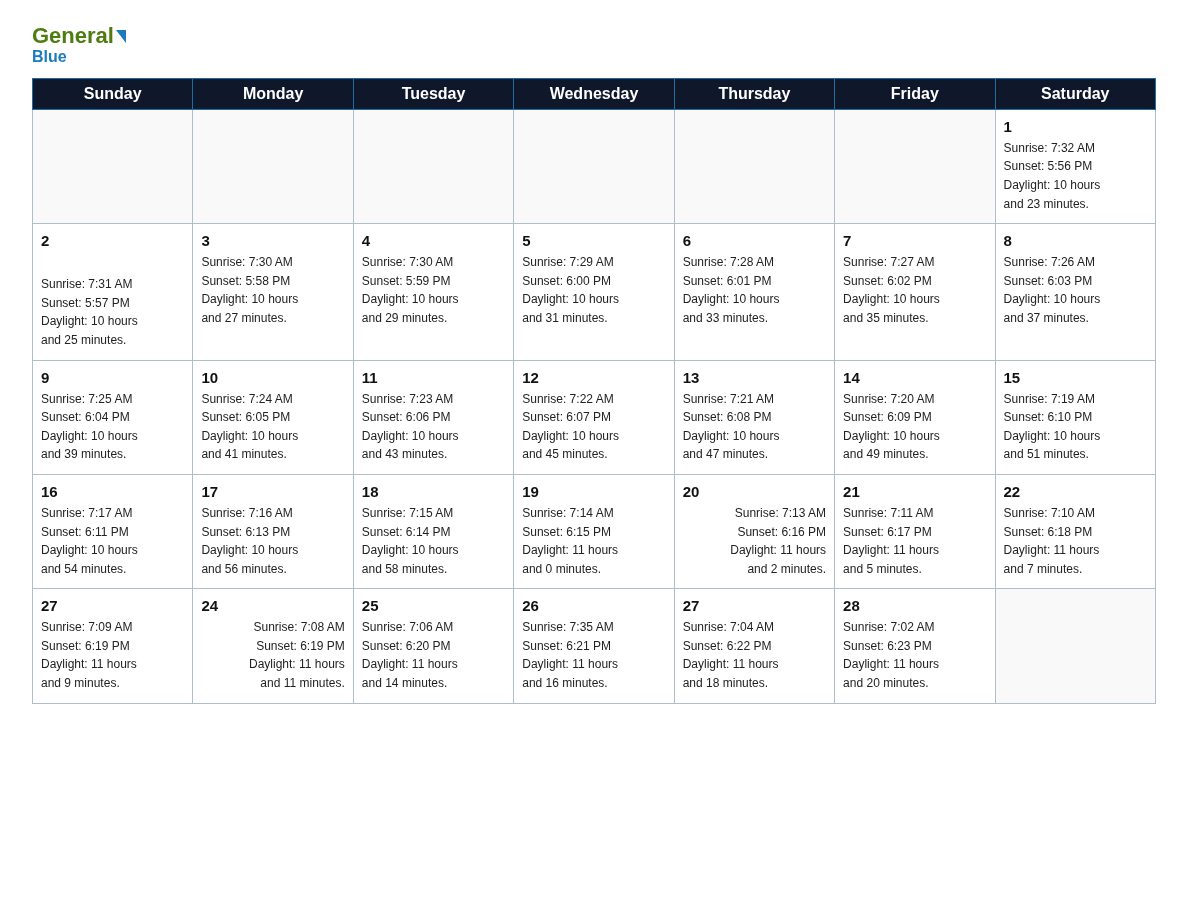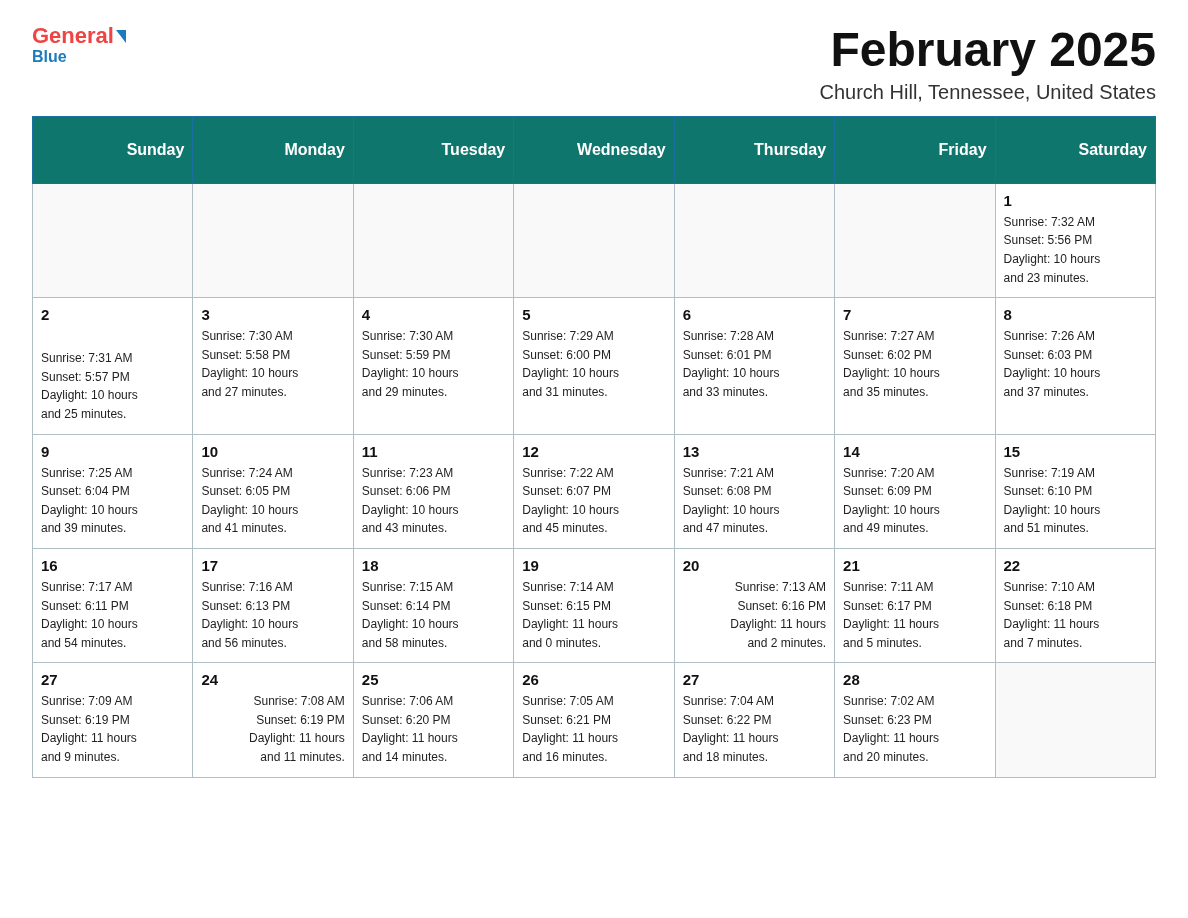--- a/index.html
+++ b/index.html
@@ -17,21 +17,21 @@
       margin-bottom: 8px;
     }
     .logo {
       display: flex;
       flex-direction: column;
       align-items: flex-start;
     }
     .logo-general {
       font-size: 22px;
       font-weight: bold;
-      color: #ef4444;
+      color: #4d7c0f;
       line-height: 1.1;
     }
     .logo-blue {
       font-size: 16px;
       font-weight: bold;
       color: #1a7bbf;
       line-height: 1.1;
     }
     .logo-arrow {
       display: inline-block;
@@ -56,26 +56,26 @@
       font-size: 20px;
       color: #333;
       margin-top: 4px;
     }
     .calendar {
       width: 100%;
       border-collapse: collapse;
       margin-top: 12px;
     }
     .calendar thead tr th {
-      background-color: #0f766e;
+      background-color: #0f172a;
       color: #fff;
       font-size: 16px;
       font-weight: bold;
-      padding: 24px 8px;
-      text-align: right;
+      padding: 6px 8px;
+      text-align: center;
       border: 1px solid #1a6fa0;
     }
     .calendar tbody tr td {
       vertical-align: top;
       padding: 8px 8px 10px 8px;
       border: 1px solid #b0bec5;
       font-size: 12.5px;
       color: #222;
       min-width: 130px;
       height: 110px;
@@ -98,24 +98,20 @@
 </head>
 <body>
 
 <div class="header">
   <div class="logo">
     <div style="display:flex;align-items:center;">
       <span class="logo-general">General</span>
       <span class="logo-arrow"></span>
     </div>
     <span class="logo-blue">Blue</span>
-  </div>
-  <div class="title-block">
-    <div class="calendar-title">February 2025</div>
-    <div class="calendar-subtitle">Church Hill, Tennessee, United States</div>
   </div>
 </div>
 
 <table class="calendar">
   <thead>
     <tr>
     <th>Sunday</th>
         <th>Monday</th>
         <th>Tuesday</th>
         <th>Wednesday</th>
@@ -310,21 +306,21 @@
         </td>
         <td>
           <div class="day-number">25</div>
           <div class="day-info" style="white-space: pre-line;">Sunrise: 7:06 AM
 Sunset: 6:20 PM
 Daylight: 11 hours
 and 14 minutes.</div>
         </td>
         <td>
           <div class="day-number">26</div>
-          <div class="day-info" style="white-space: pre-line;">Sunrise: 7:05 AM
+          <div class="day-info" style="white-space: pre-line;">Sunrise: 7:35 AM
 Sunset: 6:21 PM
 Daylight: 11 hours
 and 16 minutes.</div>
         </td>
         <td>
           <div class="day-number">27</div>
           <div class="day-info" style="white-space: pre-line;">Sunrise: 7:04 AM
 Sunset: 6:22 PM
 Daylight: 11 hours
 and 18 minutes.</div>

